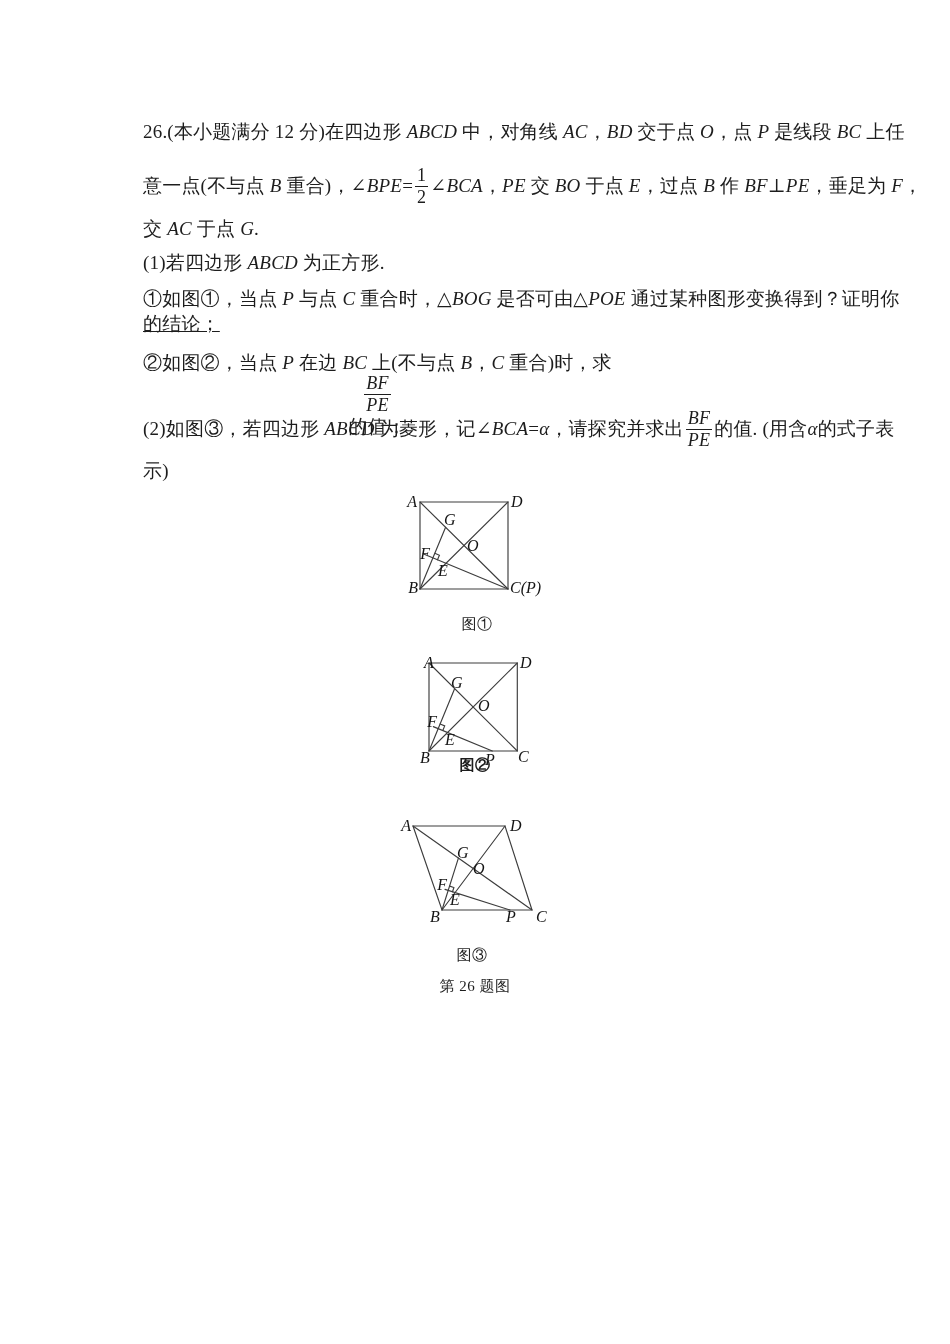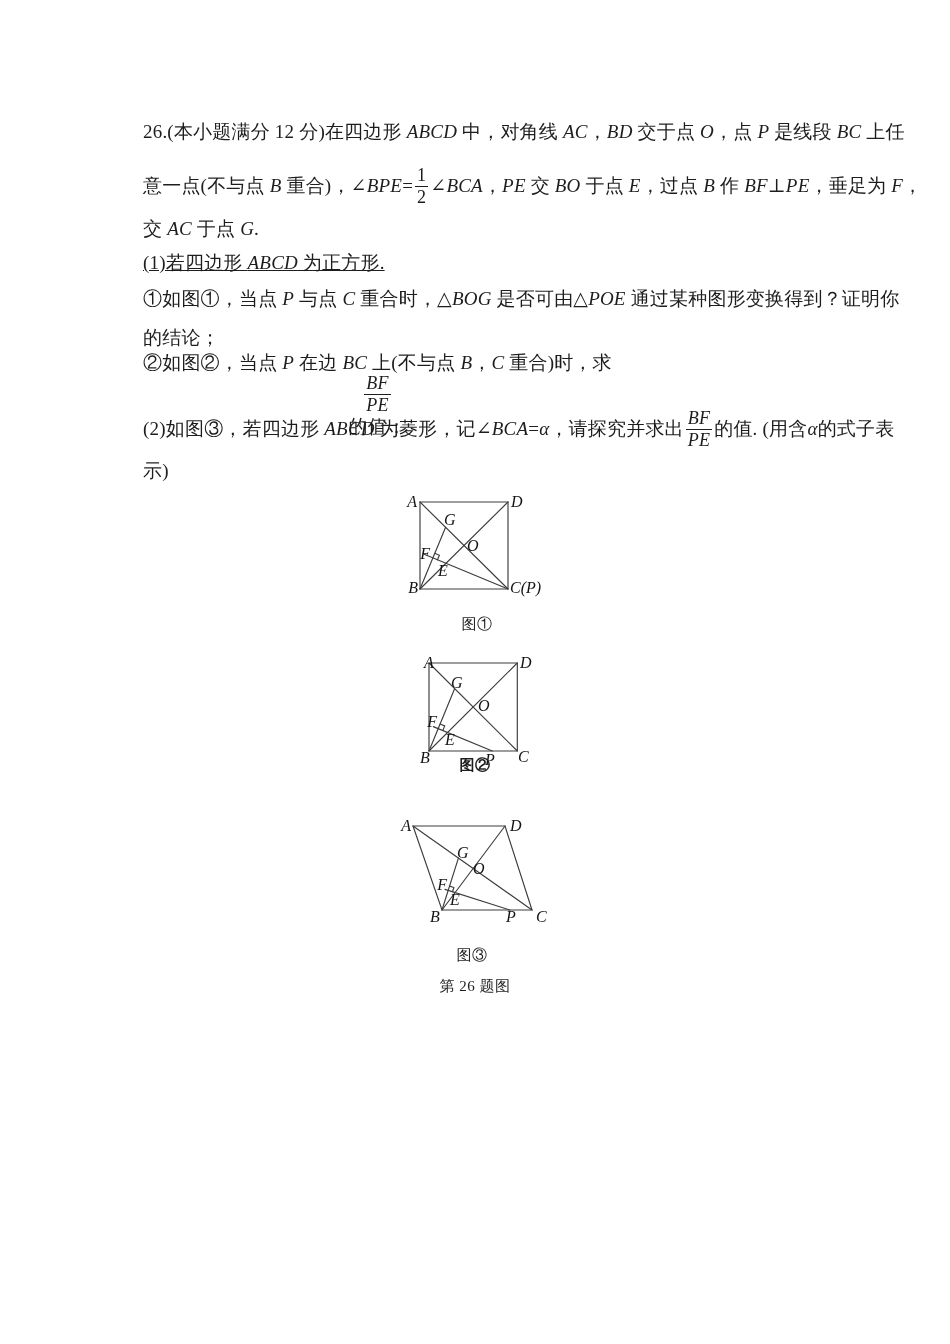--- a/index.html
+++ b/index.html
@@ -39,23 +39,23 @@
 
 <div class="page">
 
   <div class="line mt" style="top:120px;">26.(本小题满分 12 分)在四边形 <i>ABCD</i> 中，对角线 <i>AC</i>，<i>BD</i> 交于点 <i>O</i>，点 <i>P</i> 是线段 <i>BC</i> 上任</div>
 
   <div class="line flexline" style="top:161px;">
     <span class="mt">意一点(不与点 <i>B</i> 重合)，∠<i>BPE</i>=</span><span class="frac"><span class="num">1</span><span class="den">2</span></span><span class="mt">∠<i>BCA</i>，<i>PE</i> 交 <i>BO</i> 于点 <i>E</i>，过点 <i>B</i> 作 <i>BF</i>⊥<i>PE</i>，垂足为 <i>F</i>，</span>
   </div>
 
   <div class="line mt" style="top:217px;">交 <i>AC</i> 于点 <i>G</i>.</div>
-  <div class="line mt" style="top:251px;text-decoration:underline;">(1)若四边形 <i>ABCD</i> 为正方形.</div>
+  <div class="line mt" style="top:251px;">(1)若四边形 <i>ABCD</i> 为正方形.</div>
   <div class="line mt" style="top:287px;">①如图①，当点 <i>P</i> 与点 <i>C</i> 重合时，△<i>BOG</i> 是否可由△<i>POE</i> 通过某种图形变换得到？证明你</div>
-  <div class="line mt" style="top:326px;">的结论；</div>
+  <div class="line mt" style="top:312px;text-decoration:underline;">的结论；</div>
 
   <div class="line flexline" style="top:351px;flex-direction:column;">
     <span class="mt">②如图②，当点 <i>P</i> 在边 <i>BC</i> 上(不与点 <i>B</i>，<i>C</i> 重合)时，求</span><span class="frac it"><span class="num">BF</span><span class="den">PE</span></span><span class="mt">的值；</span>
   </div>
 
   <div class="line flexline" style="top:404px;">
     <span class="mt">(2)如图③，若四边形 <i>ABCD</i> 为菱形，记∠<i>BCA</i>=<i>α</i>，请探究并求出</span><span class="frac it"><span class="num">BF</span><span class="den">PE</span></span><span class="mt">的值. (用含<i>α</i>的式子表</span>
   </div>
 
   <div class="line mt" style="top:459px;">示)</div>

